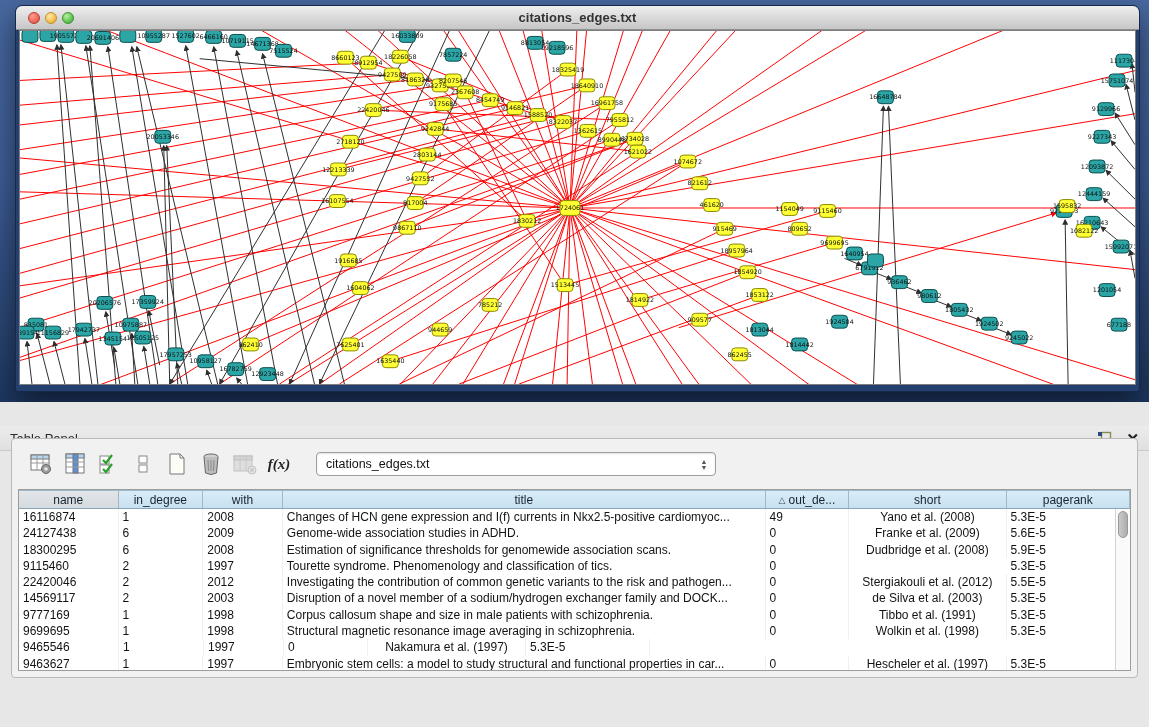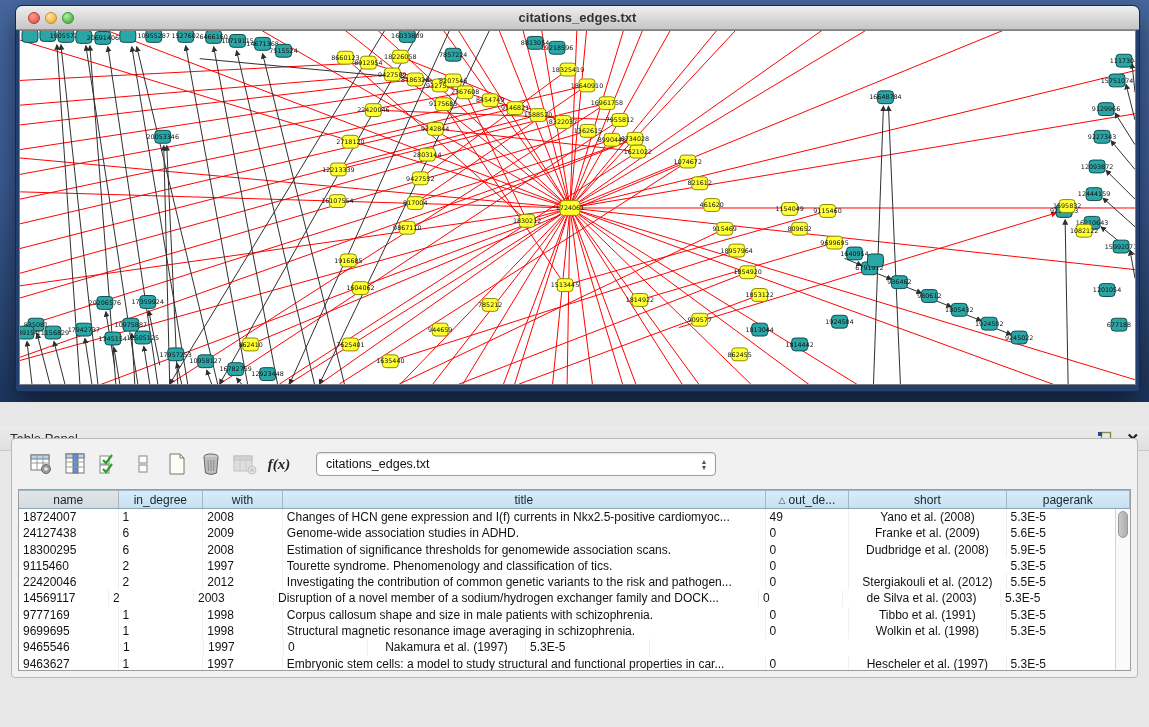--- a/index.html
+++ b/index.html
@@ -794,21 +794,21 @@
             </div>
             <div class="th" style="width: 158px;">
               <span>short</span>
             </div>
             <div class="th" style="width: 124px;">
               <span>pagerank</span>
             </div>
           </div>
         <div class="tbody" id="tbody">
             <div class="tr">
-              <div class="td" style="width: 100px;">18724007</div>
+              <div class="td" style="width: 100px;">16116874</div>
               <div class="td" style="width: 85px;">1</div>
               <div class="td" style="width: 80px;">2008</div>
               <div class="td" style="width: 485px;">Changes of HCN gene expression and I(f) currents in Nkx2.5-positive cardiomyoc...</div>
               <div class="td" style="width: 84px;">49</div>
               <div class="td center" style="width: 158px;">Yano et al. (2008)</div>
               <div class="td" style="width: 124px;">5.3E-5</div>
             </div>
             <div class="tr">
               <div class="td" style="width: 100px;">24127438</div>
               <div class="td" style="width: 85px;">6</div>
@@ -839,21 +839,21 @@
             <div class="tr">
               <div class="td" style="width: 100px;">22420046</div>
               <div class="td" style="width: 85px;">2</div>
               <div class="td" style="width: 80px;">2012</div>
               <div class="td" style="width: 485px;">Investigating the contribution of common genetic variants to the risk and pathogen...</div>
               <div class="td" style="width: 84px;">0</div>
               <div class="td center" style="width: 158px;">Stergiakouli et al. (2012)</div>
               <div class="td" style="width: 124px;">5.5E-5</div>
             </div>
             <div class="tr">
-              <div class="td" style="width: 90px;">14569117</div>
+              <div class="td" style="width: 100px;">14569117</div>
               <div class="td" style="width: 85px;">2</div>
               <div class="td" style="width: 80px;">2003</div>
               <div class="td" style="width: 485px;">Disruption of a novel member of a sodium/hydrogen exchanger family and DOCK...</div>
               <div class="td" style="width: 84px;">0</div>
               <div class="td center" style="width: 158px;">de Silva et al. (2003)</div>
               <div class="td" style="width: 124px;">5.3E-5</div>
             </div>
             <div class="tr">
               <div class="td" style="width: 100px;">9777169</div>
               <div class="td" style="width: 85px;">1</div>

